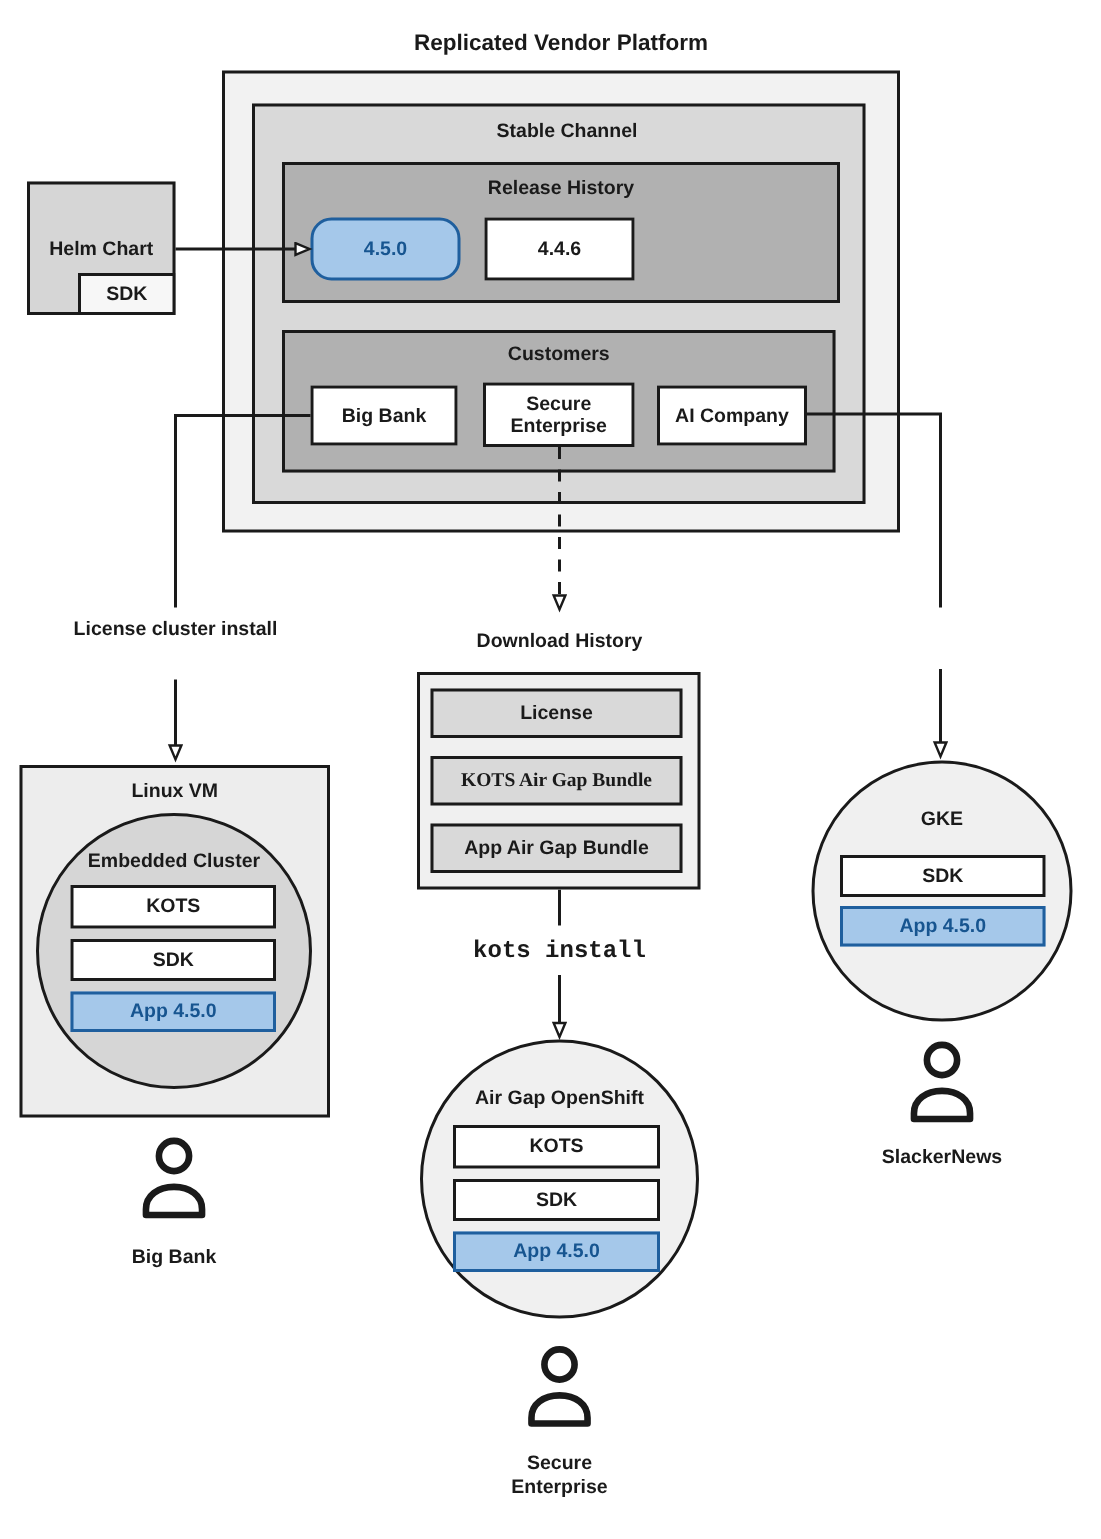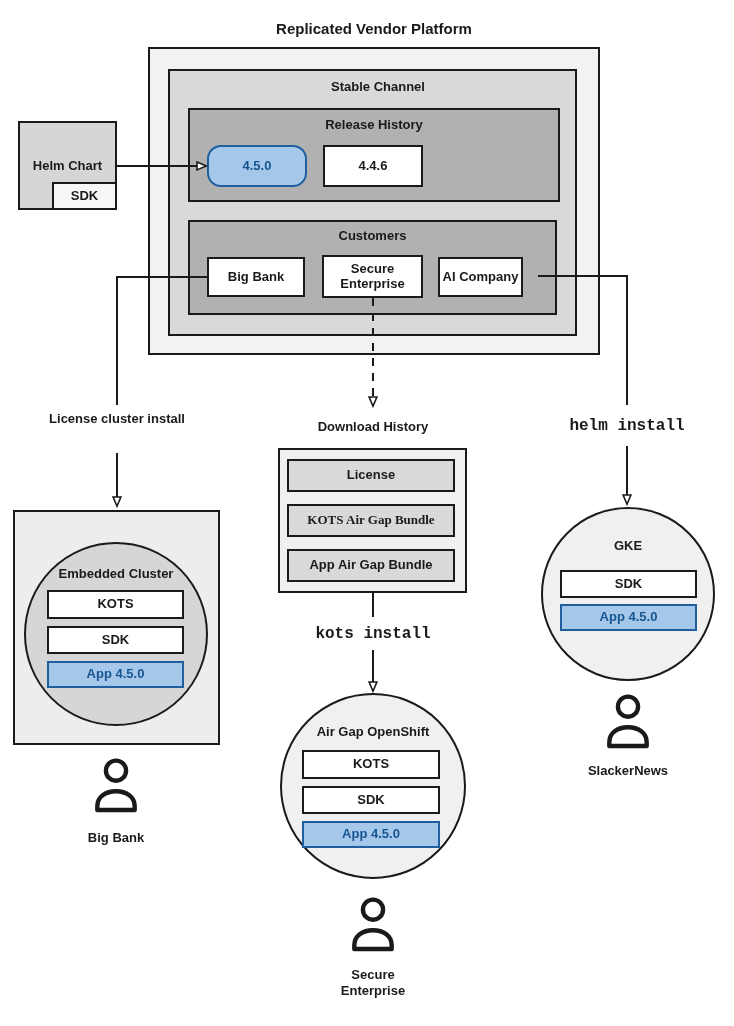--- a/index.html
+++ b/index.html
@@ -46,21 +46,21 @@
   <div class="abs lbl" style="left:188px;top:117px;width:372px;">Release History</div>
 
   <div class="abs cell hl" style="left:207px;top:145px;width:100px;height:42px;border-radius:14px;">4.5.0</div>
   <div class="abs cell" style="left:323px;top:145px;width:100px;height:42px;">4.4.6</div>
 
   <div class="abs box" style="left:188px;top:220px;width:369px;height:95px;background:#b1b1b1;"></div>
   <div class="abs lbl" style="left:188px;top:228px;width:369px;">Customers</div>
 
   <div class="abs cell" style="left:207px;top:257px;width:98px;height:40px;">Big Bank</div>
   <div class="abs cell" style="left:322px;top:255px;width:101px;height:43px;padding:0 6px;">Secure Enterprise</div>
-  <div class="abs cell" style="left:438px;top:257px;width:85px;height:40px;">AI Company</div>
+  <div class="abs cell" style="left:438px;top:257px;width:100px;height:40px;">AI Company</div>
 
   <div class="abs box" style="left:18px;top:121px;width:99px;height:89px;background:#d6d6d6;"></div>
   <div class="abs lbl" style="left:18px;top:158px;width:99px;">Helm Chart</div>
   <div class="abs cell" style="left:52px;top:182px;width:65px;height:28px;background:#f7f7f7;">SDK</div>
 
   <svg class="abs" style="left:0;top:0;" width="734" height="1026" viewBox="0 0 734 1026">
     <defs>
       <marker id="openArrow" markerWidth="13" markerHeight="11" refX="1.5" refY="5" orient="auto" markerUnits="userSpaceOnUse">
         <path d="M1.5 1.1 L10.8 5 L1.5 8.9 Z" fill="#ffffff" stroke="#1a1a1a" stroke-width="1.6"></path>
       </marker>
@@ -71,20 +71,21 @@
     <path d="M373 298 V397" fill="none" stroke="#1a1a1a" stroke-width="2" stroke-dasharray="8 7" marker-end="url(#openArrow)"></path>
     <path d="M538 276 L627 276 L627 405" fill="none" stroke="#1a1a1a" stroke-width="2"></path>
     <path d="M627 446 V495" fill="none" stroke="#1a1a1a" stroke-width="2" marker-end="url(#openArrow)"></path>
     <path d="M373 593 V617" fill="none" stroke="#1a1a1a" stroke-width="2"></path>
     <path d="M373 650 V682" fill="none" stroke="#1a1a1a" stroke-width="2" marker-end="url(#openArrow)"></path>
   </svg>
 
   <div class="abs lbl" style="left:37px;top:411px;width:160px;">License cluster install</div>
 
   <div class="abs box" style="left:13px;top:510px;width:207px;height:235px;background:#ededed;"></div>
+  <div class="abs lbl" style="left:13px;top:519px;width:207px;">Linux VM</div>
 
   <div class="abs circle" style="left:24px;top:542px;width:184px;height:184px;background:#d6d6d6;"></div>
   <div class="abs lbl" style="left:24px;top:566px;width:184px;">Embedded Cluster</div>
   <div class="abs cell" style="left:47px;top:590px;width:137px;height:29px;">KOTS</div>
   <div class="abs cell" style="left:47px;top:626px;width:137px;height:28px;">SDK</div>
   <div class="abs cell hl" style="left:47px;top:661px;width:137px;height:27px;">App 4.5.0</div>
 
   <svg class="abs person" style="left:93px;top:758px;" width="46" height="56" viewBox="0 0 48 58">
     <circle cx="24" cy="13" r="10.5" fill="none" stroke="#1a1a1a" stroke-width="4.6"></circle>
     <path d="M4.5 54 L4.5 50 C4.5 40.5 13 34.5 24 34.5 C35 34.5 43.5 40.5 43.5 50 L43.5 54 Z" fill="none" stroke="#1a1a1a" stroke-width="4.6" stroke-linejoin="round"></path>
@@ -105,21 +106,20 @@
   <div class="abs cell" style="left:302px;top:750px;width:138px;height:29px;">KOTS</div>
   <div class="abs cell" style="left:302px;top:786px;width:138px;height:28px;">SDK</div>
   <div class="abs cell hl" style="left:302px;top:821px;width:138px;height:27px;">App 4.5.0</div>
 
   <svg class="abs person" style="left:350px;top:897px;" width="46" height="56" viewBox="0 0 48 58">
     <circle cx="24" cy="13" r="10.5" fill="none" stroke="#1a1a1a" stroke-width="4.6"></circle>
     <path d="M4.5 54 L4.5 50 C4.5 40.5 13 34.5 24 34.5 C35 34.5 43.5 40.5 43.5 50 L43.5 54 Z" fill="none" stroke="#1a1a1a" stroke-width="4.6" stroke-linejoin="round"></path>
   </svg>
   <div class="abs lbl" style="left:323px;top:967px;width:100px;">Secure Enterprise</div>
 
-  <div class="abs mono" style="left:537px;top:417px;width:180px;">helm install</div>
 
   <div class="abs circle" style="left:541px;top:507px;width:174px;height:174px;background:#f0f0f0;"></div>
   <div class="abs lbl" style="left:541px;top:538px;width:174px;">GKE</div>
   <div class="abs cell" style="left:560px;top:570px;width:137px;height:28px;">SDK</div>
   <div class="abs cell hl" style="left:560px;top:604px;width:137px;height:27px;">App 4.5.0</div>
 
   <svg class="abs person" style="left:605px;top:694px;" width="46" height="56" viewBox="0 0 48 58">
     <circle cx="24" cy="13" r="10.5" fill="none" stroke="#1a1a1a" stroke-width="4.6"></circle>
     <path d="M4.5 54 L4.5 50 C4.5 40.5 13 34.5 24 34.5 C35 34.5 43.5 40.5 43.5 50 L43.5 54 Z" fill="none" stroke="#1a1a1a" stroke-width="4.6" stroke-linejoin="round"></path>
   </svg>

